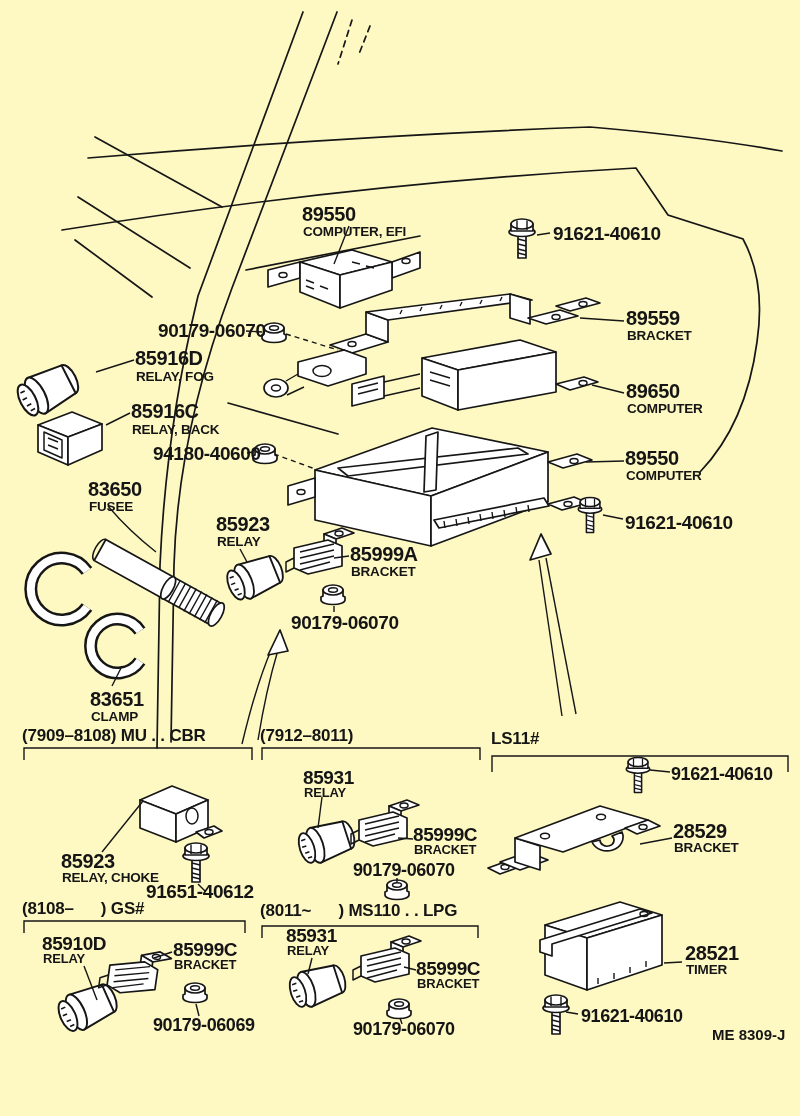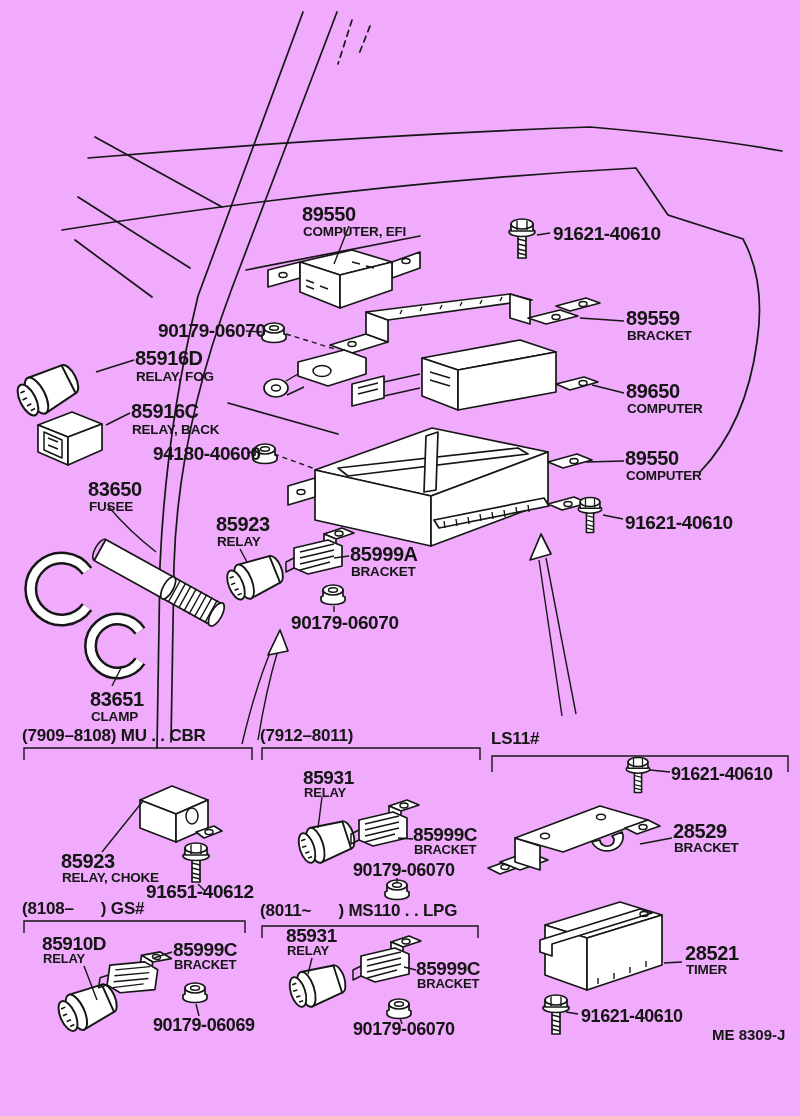--- a/index.html
+++ b/index.html
@@ -1,16 +1,16 @@
 <!DOCTYPE html>
 <html><head>
 <meta charset="utf-8">
 <style>
   html,body{margin:0;padding:0;background:#ffffff;}
-  #stage{position:relative;width:800px;height:1116px;background:#f0abfc;overflow:hidden;
+  #stage{position:relative;width:800px;height:1116px;background:#fef9c3;overflow:hidden;
          font-family:"Liberation Sans",sans-serif;}
   svg{display:block;}
   .o  {fill:#ffffff;stroke:#161616;stroke-width:1.7;stroke-linejoin:round;stroke-linecap:round;}
   .o2 {fill:none;stroke:#161616;stroke-width:1.5;stroke-linejoin:round;}
   .l  {fill:none;stroke:#161616;stroke-width:1.4;}
   .car{fill:none;stroke:#161616;stroke-width:1.7;stroke-linecap:round;}
   .dash{stroke-dasharray:6 5;}
   .dash2{stroke-dasharray:5 4;}
   .ckB{fill:none;stroke:#161616;stroke-width:13;}
   .ckW{fill:none;stroke:#ffffff;stroke-width:8;}

